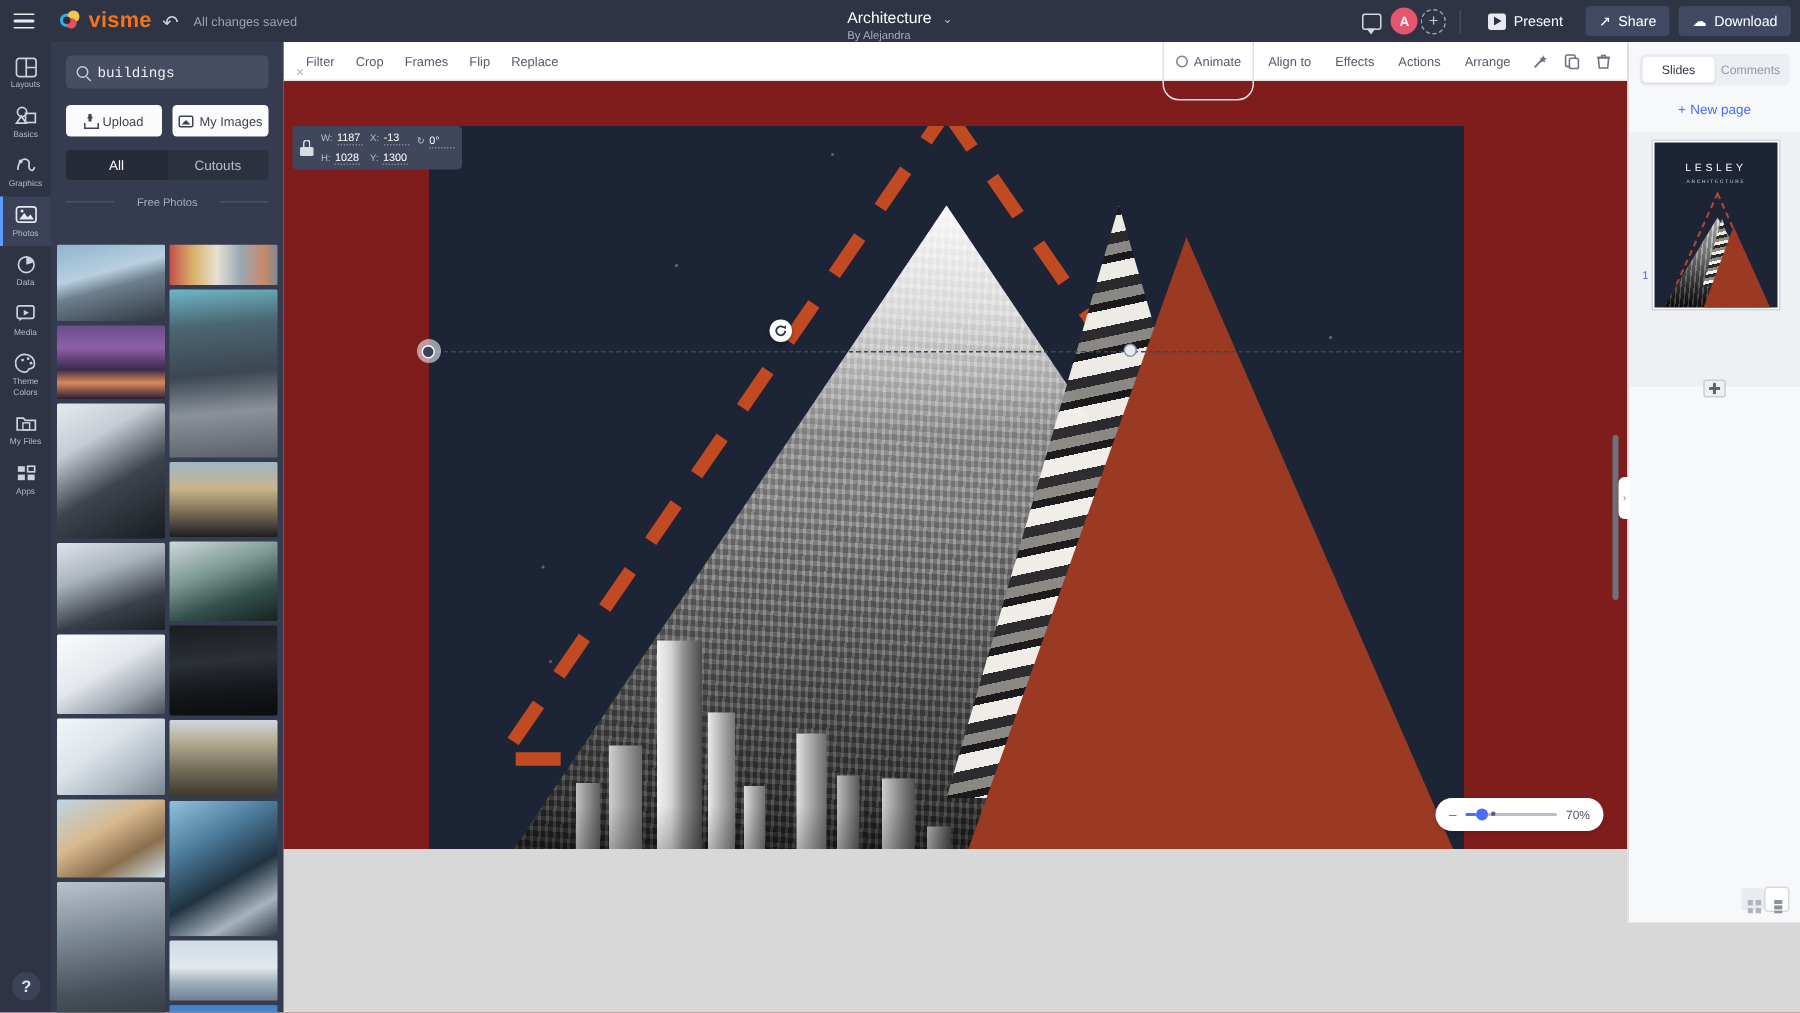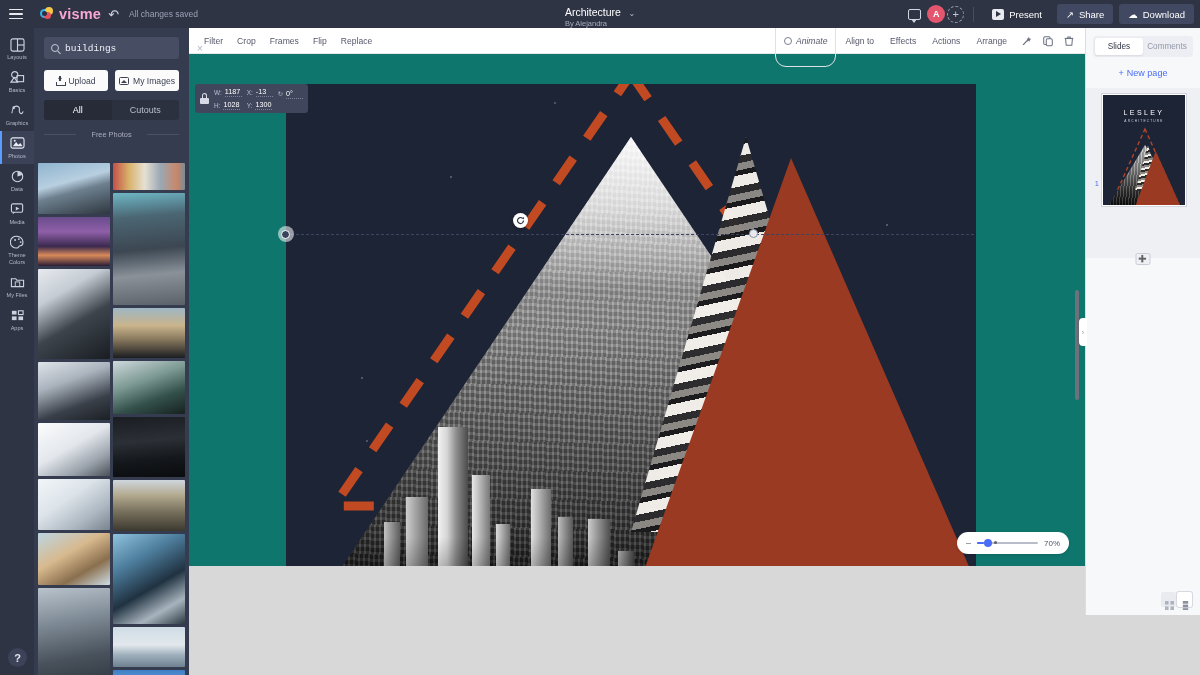--- a/index.html
+++ b/index.html
@@ -23,21 +23,21 @@
   .brand { display: flex; align-items: center; gap: 4px; margin-left: 8px; }
   .brand-logo { width: 15px; height: 14px; position: relative; }
   .brand-logo .b1 { position: absolute; left: 0; top: 2px; width: 9px; height: 9px;
      background: #35b1e8; border-radius: 50% 50% 30% 50%; }
   .brand-logo .b2 { position: absolute; left: 5px; top: 0px; width: 8px; height: 8px;
      background: #f5c84b; border-radius: 50%; }
   .brand-logo .b3 { position: absolute; left: 4px; top: 5px; width: 7px; height: 7px;
      background: #e8505b; border-radius: 50%; }
   .brand-logo .b4 { position: absolute; left: 2px; top: 4px; width: 5px; height: 5px;
      background: #2b3043; border-radius: 50%; }
-  .brand-name { color: #f9a8d4; font-size: 14.5px; font-weight: bold; letter-spacing: .2px; }
+  .brand-name { color: #f97316; font-size: 14.5px; font-weight: bold; letter-spacing: .2px; }
   .undo-icon { color: #cfd3de; font-size: 13px; margin-left: 7px; cursor: pointer; }
   .saved-text { color: #9ba2b4; font-size: 8.5px; margin-left: 10px; }
 
   .doc-title-wrap { position: absolute; left: 50%; top: 2px; transform: translateX(-50%);
     line-height: 1.15; }
   .doc-title { color: #ffffff; font-size: 10.5px; display: inline-block; }
   .doc-caret { color: #b8bdcb; font-size: 8px; margin-left: 3px; }
   .doc-sub { color: #a7adbd; font-size: 7.5px; }
 
   .top-right { position: absolute; right: 6px; top: 0; height: 28px;
@@ -108,27 +108,27 @@
   .divider-label { display: flex; align-items: center; gap: 15px; margin: 10px 10px 24px; }
   .divider-label .ln { flex: 1; height: 1px; background: #4b5267; }
   .divider-label .tx { font-size: 7.4px; color: #a8aebd; }
 
   .grid { display: flex; gap: 3px; padding: 0 4px; height: 540px; overflow: hidden; }
   .col { display: flex; flex-direction: column; gap: 3px; width: 50%; }
   .thumb { width: 100%; border-radius: 1px; position: relative; overflow: hidden; }
 
   
   .canvas-area { position: absolute; left: 189px; top: 28px; width: 896px; height: 538px;
-    background: #0f766e; }
+    background: #7f1d1d; }
   .ctoolbar { position: absolute; left: 0; top: 0; width: 100%; height: 26px; background: #ffffff;
     display: flex; align-items: center; border-bottom: 1px solid #e6e6e6; }
   .ctool { font-size: 8.6px; color: #55596a; padding: 3px 7px; border-radius: 3px; cursor: pointer; }
   .ctool-right { margin-left: auto; display: flex; align-items: center; gap: 2px; padding-right: 8px; }
   .pill { display: flex; align-items: center; gap: 4px; border: 1px solid #dfe1e8; border-radius: 11px;
-    padding: 20px 8px; font-size: 8.6px; color: #55596a; cursor: pointer; font-style: italic; }
+    padding: 20px 8px; font-size: 8.6px; color: #55596a; cursor: pointer; }
   .anim-ico { width: 8px; height: 8px; border: 1.2px solid #7a7f90; border-radius: 50%; position: relative; }
   .ic-btn { width: 16px; height: 16px; display: flex; align-items: center; justify-content: center;
     cursor: pointer; color: #6c7183; margin-left: 3px; }
 
   .stage { position: absolute; left: 0; top: 26px; right: 0; bottom: 0; overflow: hidden; }
   .slide { position: absolute; left: 97px; top: 30px; width: 690px; height: 563px;
     background: #1d2436; overflow: hidden; }
   .slide .star { position: absolute; background: #8f97ab; border-radius: 50%; opacity: .55; }
 
   .tri { position: absolute; }

